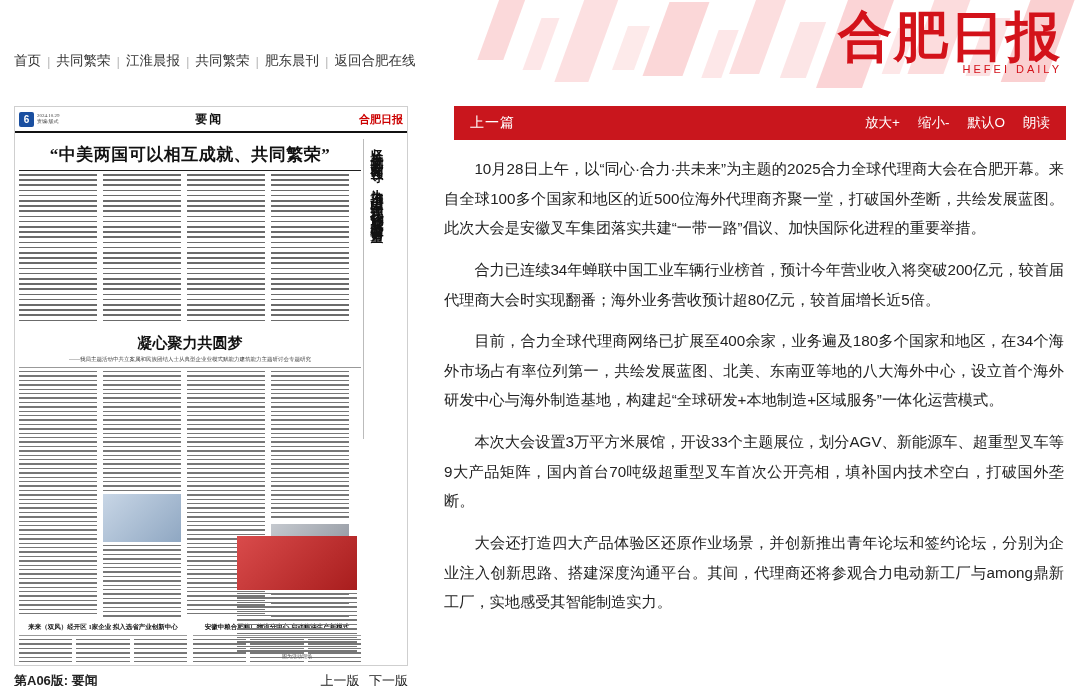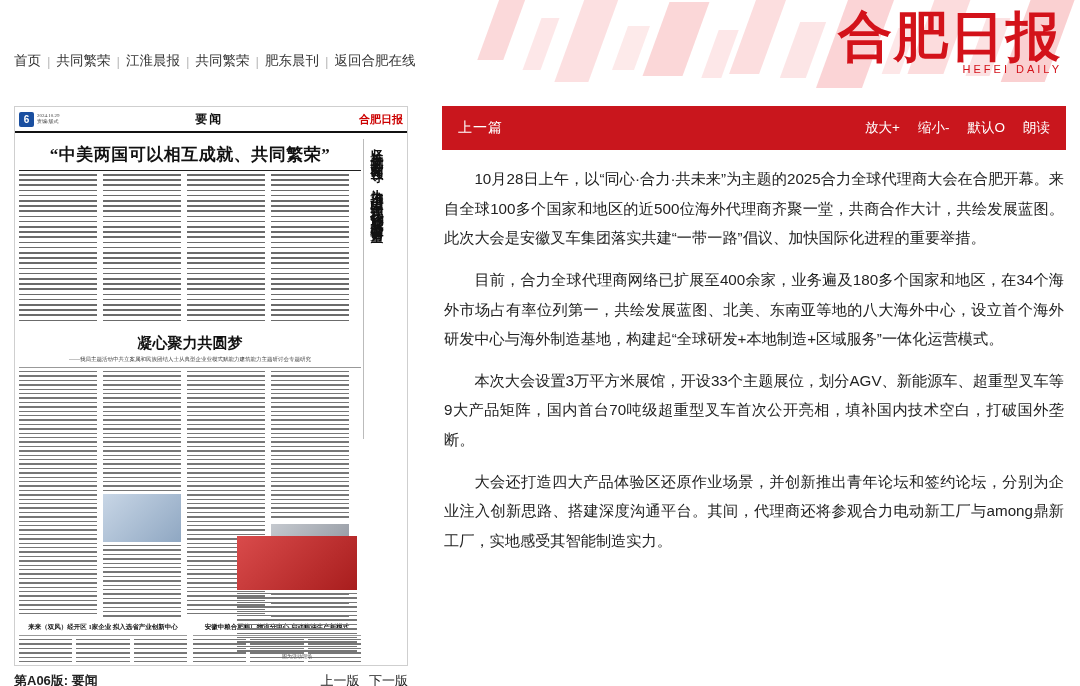--- a/index.html
+++ b/index.html
@@ -136,22 +136,22 @@
     margin-top: 6px; display:flex; justify-content: space-between;
     align-items:center; width: 394px;
     font-size: 13px; color:#222;
   }
   .paper-foot .ver { font-weight: bold; }
   .paper-foot .navlinks a { color:#222; text-decoration:none; margin-left: 6px;}
 
   
   .article { flex: 1 1 auto; position: relative; }
   .art-bar {
-    height: 44px; background:#c9161d; display:flex; align-items:center;
-    justify-content: space-between; padding: 0 16px; color:#fff;
+    height: 34px; background:#c9161d; display:flex; align-items:center;
+    justify-content: space-between; padding: 0 16px; color:#fff;margin-left:12px;
   }
   .art-bar .prev { font-size: 14px; letter-spacing: 1px; }
   .art-bar .tools { font-size: 13.5px; display:flex; align-items:center; gap:18px;}
   .art-bar .tools span { cursor: pointer; white-space: nowrap; text-align: center;}
   .art-title {
     text-align:center; font-size: 26px; font-weight: bold; color:#111;
     margin: 26px 0 0 0; letter-spacing: 1px;
     font-family: "Liberation Sans", sans-serif;
   }
   .art-sub {
@@ -310,21 +310,22 @@
         <div class="tools">
           <span>放大+</span>
           <span>缩小-</span>
           <span>默认O</span>
           <span>朗读</span>
         </div>
       </div>
 
 
       <div class="art-body">
-        <p>10月28日上午，以“同心·合力·共未来”为主题的2025合力全球代理商大会在合肥开幕。来自全球100多个国家和地区的近500位海外代理商齐聚一堂，共商合作大计，共绘发展蓝图。此次大会是安徽叉车集团落实共建“一带一路”倡议、加快国际化进程的重要举措。</p>
+        <p>10月28日上午，以“同心·合力·共未来”为主题的2025合力全球代理商大会在合肥开幕。来自全球100多个国家和地区的近500位海外代理商齐聚一堂，打破国外垄断，共绘发展蓝图。此次大会是安徽叉车集团落实共建“一带一路”倡议、加快国际化进程的重要举措。</p>
+        <p>合力已连续34年蝉联中国工业车辆行业榜首，预计今年营业收入将突破200亿元，较首届代理商大会时实现翻番；海外业务营收预计超80亿元，较首届增长近5倍。</p>
         <p>目前，合力全球代理商网络已扩展至400余家，业务遍及180多个国家和地区，在34个海外市场占有率位列第一，共绘发展蓝图、北美、东南亚等地的八大海外中心，设立首个海外研发中心与海外制造基地，构建起“全球研发+本地制造+区域服务”一体化运营模式。</p>
         <p>本次大会设置3万平方米展馆，开设33个主题展位，划分AGV、新能源车、超重型叉车等9大产品矩阵，国内首台70吨级超重型叉车首次公开亮相，填补国内技术空白，打破国外垄断。</p>
         <p>大会还打造四大产品体验区还原作业场景，并创新推出青年论坛和签约论坛，分别为企业注入创新思路、搭建深度沟通平台。其间，代理商还将参观合力电动新工厂与among鼎新工厂，实地感受其智能制造实力。</p>
 
       </div>
       <div class="fade"></div>
     </div>
 
   </div>
 </div>

